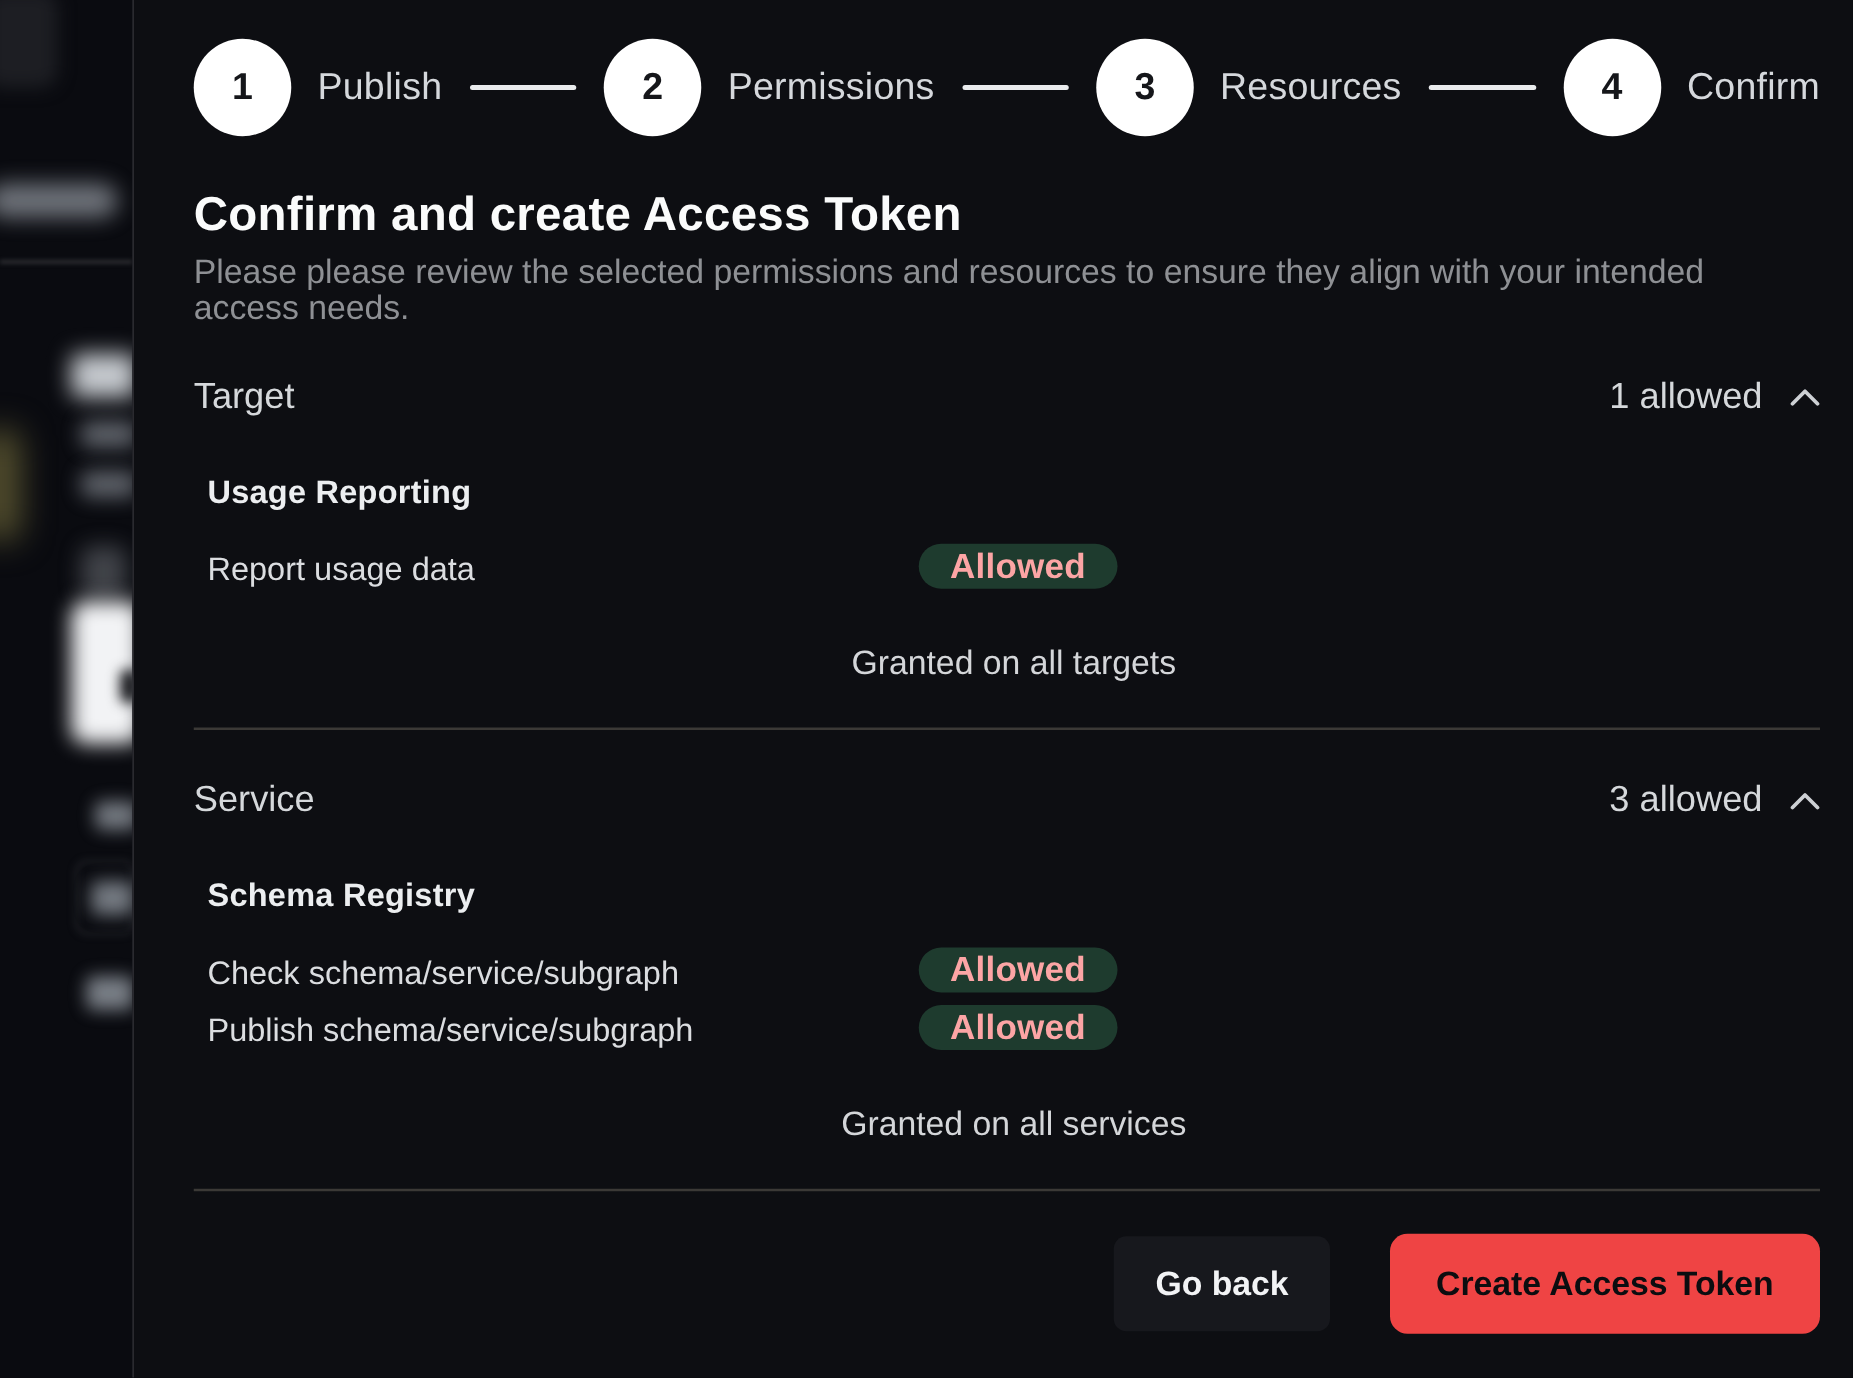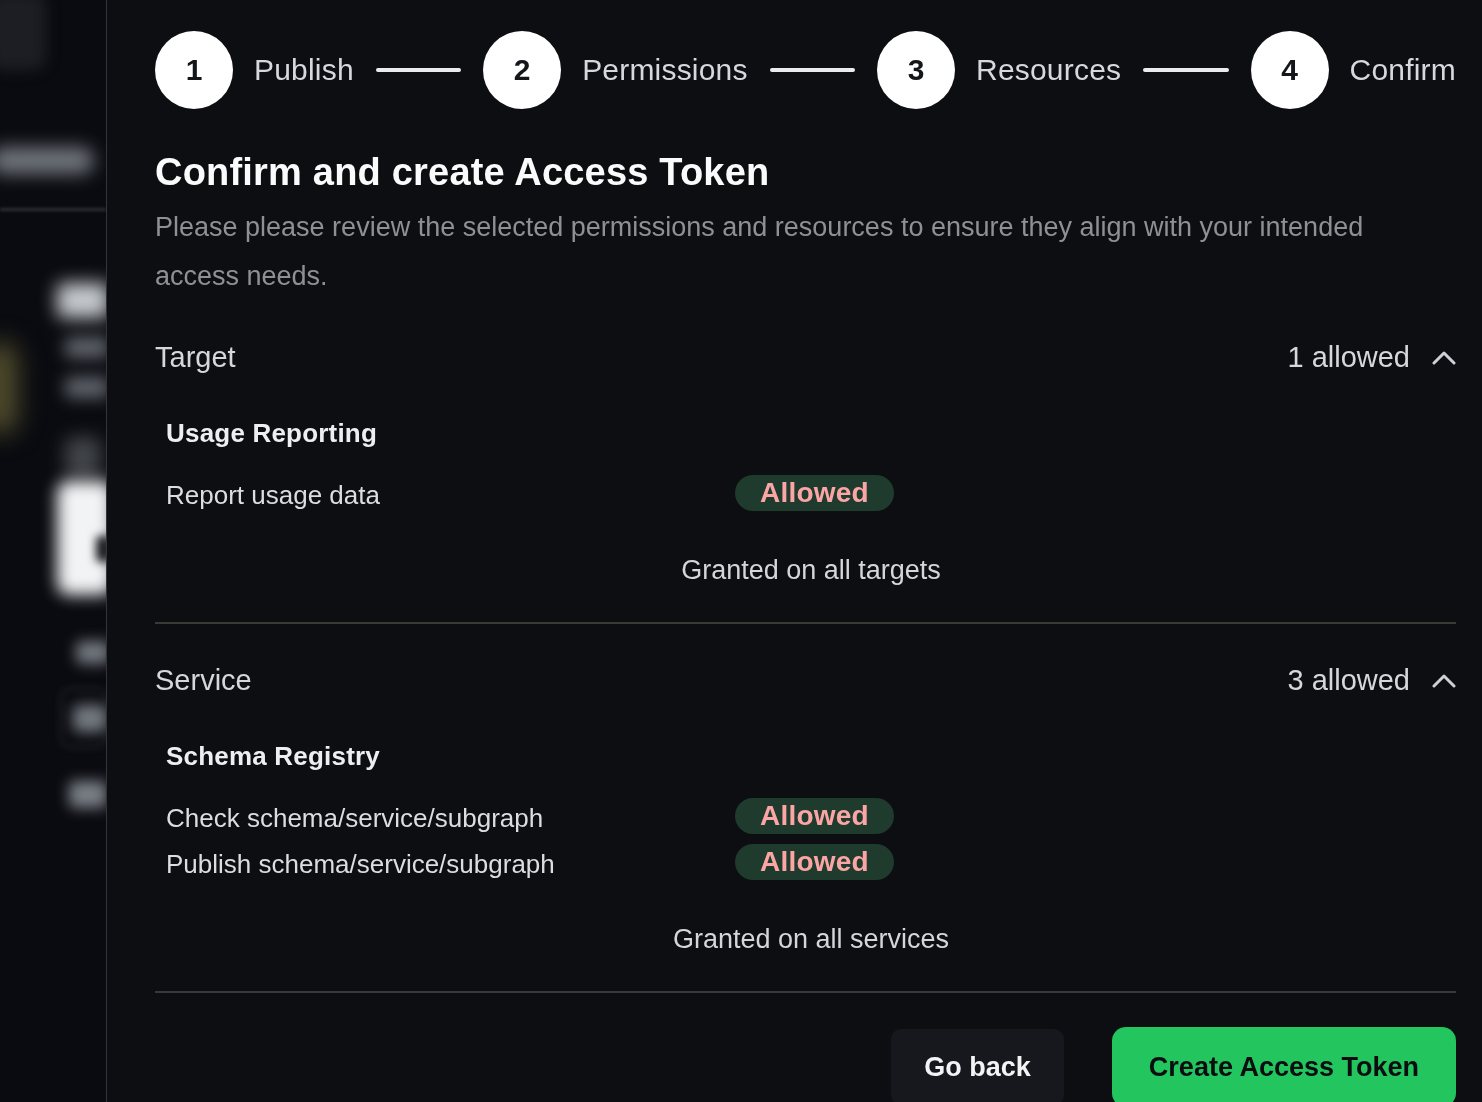--- a/index.html
+++ b/index.html
@@ -33,21 +33,21 @@
   .stepper { display:flex; align-items:center; margin-top:31px; height:78px; }
   .step { display:flex; align-items:center; cursor:pointer; flex:0 0 auto; }
   .step-circle { width:78px; height:78px; border-radius:50%; background:#ffffff;
     display:flex; align-items:center; justify-content:center;
     font-size:30px; font-weight:700; color:#15161a; }
   .step-label { margin-left:21px; font-size:30px; font-weight:500; color:#d5d8dc; letter-spacing:.2px; }
   .step-line { flex:1 1 auto; height:4px; background:#e9ebed; border-radius:2px; margin:0 22px; }
 
   
   .title { margin-top:42px; font-size:38px; font-weight:700; color:#fafbfb; letter-spacing:.2px; }
-  .subtitle { margin-top:9px; font-size:27px; line-height:49px; color:#8e9094; max-width:1232px; }
+  .subtitle { margin-top:9px; font-size:27px; line-height:29px; color:#8e9094; max-width:1232px; }
 
   
   .section-head { margin-top:40px; display:flex; align-items:center; justify-content:space-between; }
   .section-name { font-size:29px; color:#d5d8db; }
   .allowed-toggle { display:flex; align-items:center; gap:22px; cursor:pointer; }
   .allowed-count { font-size:29px; color:#d5d8db; }
   .chevron { display:flex; align-items:center; }
 
   .group { margin-left:11px; margin-top:44px; }
   .group-title { font-size:26px; font-weight:700; color:#eceef0; letter-spacing:.2px; }
@@ -58,21 +58,21 @@
     height:36px; padding:0 25px; border-radius:20px; background:#1e3b2e;
     color:#fca5a5; font-size:28px; font-weight:700; letter-spacing:.2px; }
 
   .granted-note { margin-left:11px; margin-top:44px; font-size:27px; color:#d4d6d9;text-align:center; }
   .divider { margin-top:36px; height:2px; background:#3b3936; border:none; }
 
   
   .footer { margin-top:34px; display:flex; justify-content:flex-end; align-items:center; gap:48px; }
   .btn { border:none; cursor:pointer; font-family:"Liberation Sans", sans-serif; font-weight:600; font-size:27px; }
   .btn-secondary { height:76px; padding:0 33px; border-radius:10px; background:#17181d; color:#f2f3f5; }
-  .btn-primary { height:80px; padding:0 37px; border-radius:14px; background:#22c55e; color:#0c0d10; }
+  .btn-primary { height:80px; padding:0 37px; border-radius:14px; background:#ef4444; color:#0c0d10; }
 </style>
 </head>
 <body>
 
 <div class="backdrop">
   <div class="shape bd-sq"></div>
   <div class="shape bd-navtext"></div>
   <div class="shape bd-divline"></div>
   <div class="shape bd-bigtext"></div>
   <div class="shape bd-line1"></div>

